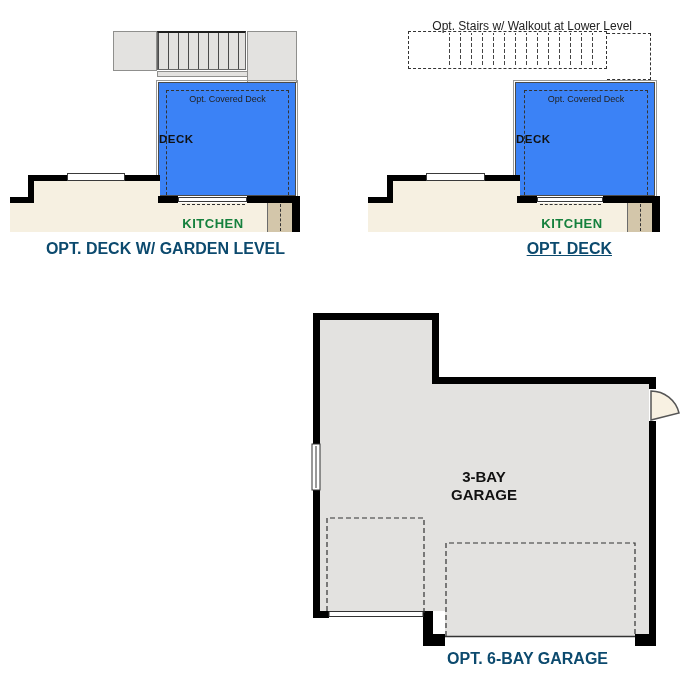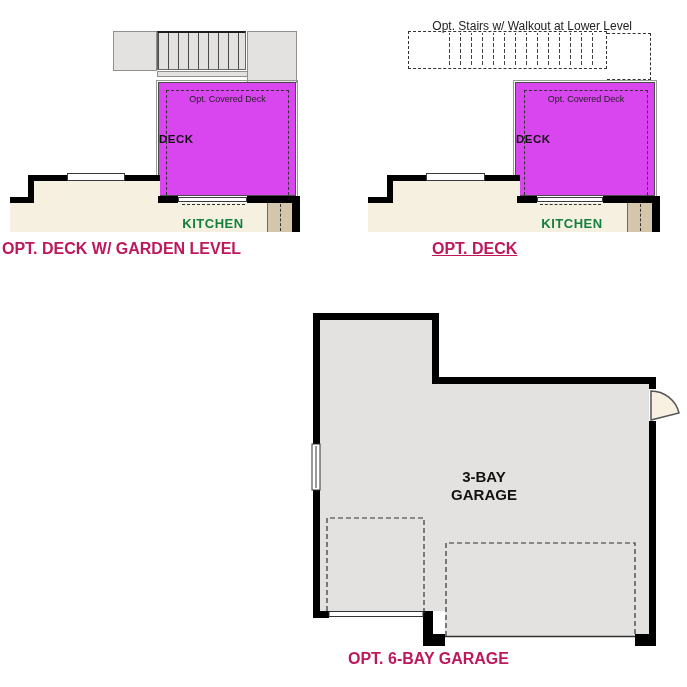--- a/index.html
+++ b/index.html
@@ -12,41 +12,41 @@
   .wall{background:#000;}
   .cream{background:#f6f0e1;}
   .tanbox{background:#d3c6aa;border-left:1px solid #6b6b6b;}
   .tanbox .dashline{position:absolute;left:50%;top:1px;bottom:1px;width:0;border-left:1px dashed #333;}
   .treads{
     background-color:#e3e2e0;
     background-image:repeating-linear-gradient(90deg,#4a4a4a 0 1px,transparent 1px 10px);
     border:1px solid #666;border-top:2px solid #1e1e1e;
   }
   .deck{
-    background:#d946ef;border:1px solid #4a4a4a;
+    background:#3b82f6;border:1px solid #4a4a4a;
     outline:1px solid #9a9a98;outline-offset:1px;
   }
   .deck-inset{
     position:absolute;left:7px;right:6px;top:7px;bottom:0;
     border:1px dashed #333;border-bottom:none;
   }
   .covered-label{
     position:absolute;left:0;right:0;top:3px;text-align:center;
     font-size:9px;color:#222;white-space:nowrap;
   }
   .deck-word{
     position:absolute;left:0;right:0;top:50px;text-align:left;
     font-size:11.5px;font-weight:bold;letter-spacing:.5px;color:#111;
   }
   .window-h{background:#fff;border:1px solid #3a3a3a;
     background-image:linear-gradient(to bottom,transparent 42%,#3a3a3a 42%,#3a3a3a 58%,transparent 58%);}
   .door-h{background:#fff;border:1px solid #3a3a3a;}
   .dash-top{border-top:1px dashed #333;height:0;}
   .kitchen-word{font-size:13px;font-weight:bold;letter-spacing:.5px;text-align:center;color:#15803d;}
-  .plan-title{font-size:16px;font-weight:bold;text-align:left;color:#be185d;white-space:nowrap;}
+  .plan-title{font-size:16px;font-weight:bold;text-align:right;color:#0c4a6e;white-space:nowrap;}
   .stairs-caption{font-size:12px;text-align:right;color:#222;white-space:nowrap;}
   .dashed-box{border:1px dashed #333;background:transparent;}
   .dashed-treads{
     position:absolute;left:40px;top:1px;bottom:1px;width:152px;
     background-image:
       repeating-linear-gradient(0deg,#ffffff 0 2px,transparent 2px 6px),
       repeating-linear-gradient(90deg,#444 0 1px,transparent 1px 11px);
   }
   .ext-dash{border:1px dashed #333;border-left:none;}
   svg text{font-family:"Liberation Sans",sans-serif;}

